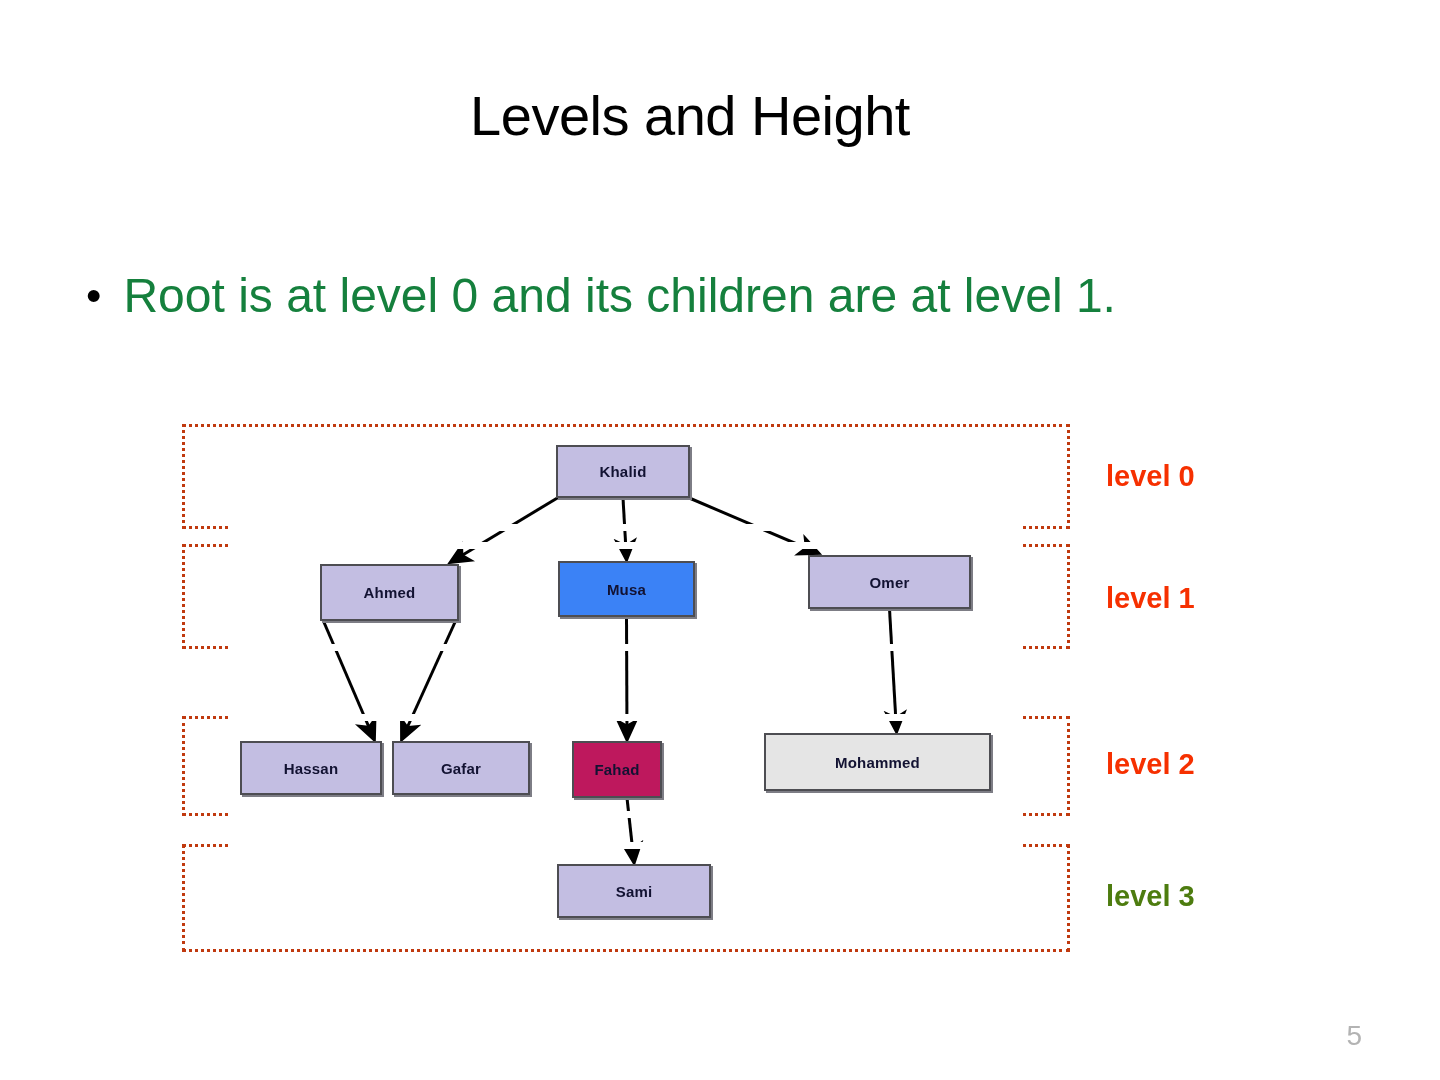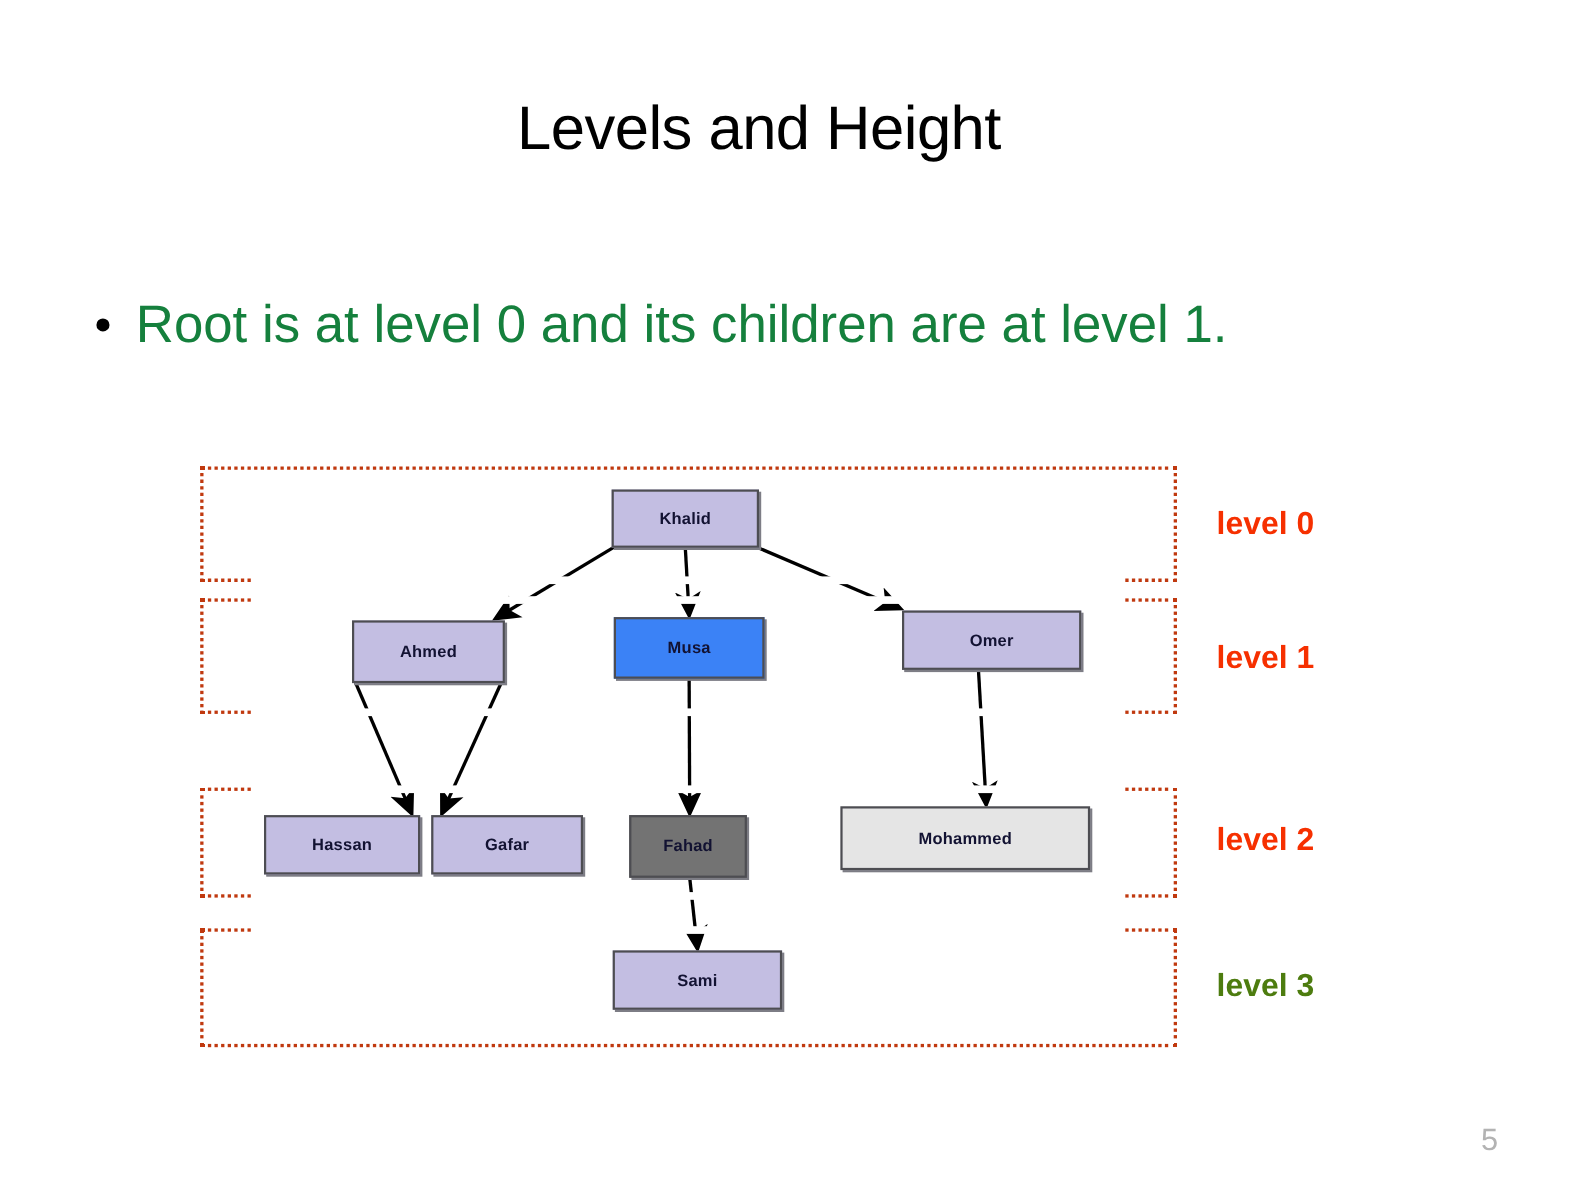--- a/index.html
+++ b/index.html
@@ -165,30 +165,30 @@
   <div id="node-layer">
       <div class="node" style="left: 374px; top: 21px; width: 134px; height: 53px; background: rgb(195, 190, 226); border-color: rgb(77, 77, 82);">
         <span>Khalid</span>
       </div>
       <div class="node" style="left: 138px; top: 140px; width: 139px; height: 57px; background: rgb(195, 190, 226); border-color: rgb(77, 77, 82); text-align: center;">
         <span>Ahmed</span>
       </div>
       <div class="node" style="left: 376px; top: 137px; width: 137px; height: 56px; background: #3b82f6; border-color: rgb(77, 77, 82);">
         <span>Musa</span>
       </div>
-      <div class="node" style="left: 626px; top: 131px; width: 163px; height: 54px; background: rgb(195, 190, 226); border-color: rgb(77, 77, 82); margin-left: 12px;">
+      <div class="node" style="left: 626px; top: 131px; width: 163px; height: 54px; background: rgb(195, 190, 226); border-color: rgb(77, 77, 82);">
         <span>Omer</span>
       </div>
       <div class="node" style="left: 58px; top: 317px; width: 142px; height: 54px; background: rgb(195, 190, 226); border-color: rgb(77, 77, 82);">
         <span>Hassan</span>
       </div>
       <div class="node" style="left: 210px; top: 317px; width: 138px; height: 54px; background: rgb(195, 190, 226); border-color: rgb(77, 77, 82); text-align: center;">
         <span>Gafar</span>
       </div>
-      <div class="node" style="left: 390px; top: 317px; width: 107px; height: 57px; background: #737373; border-color: rgb(77, 77, 82); text-align: right;">
+      <div class="node" style="left: 390px; top: 317px; width: 90px; height: 57px; background: #be185d; border-color: rgb(77, 77, 82); text-align: right;">
         <span>Fahad</span>
       </div>
       <div class="node" style="left: 582px; top: 309px; width: 227px; height: 58px; background: #e5e5e5; border-color: rgb(77, 77, 82);">
         <span>Mohammed</span>
       </div>
       <div class="node" style="left: 375px; top: 440px; width: 154px; height: 54px; background: rgb(195, 190, 226); border-color: rgb(77, 77, 82);">
         <span>Sami</span>
       </div>
     </div>
 </div>

